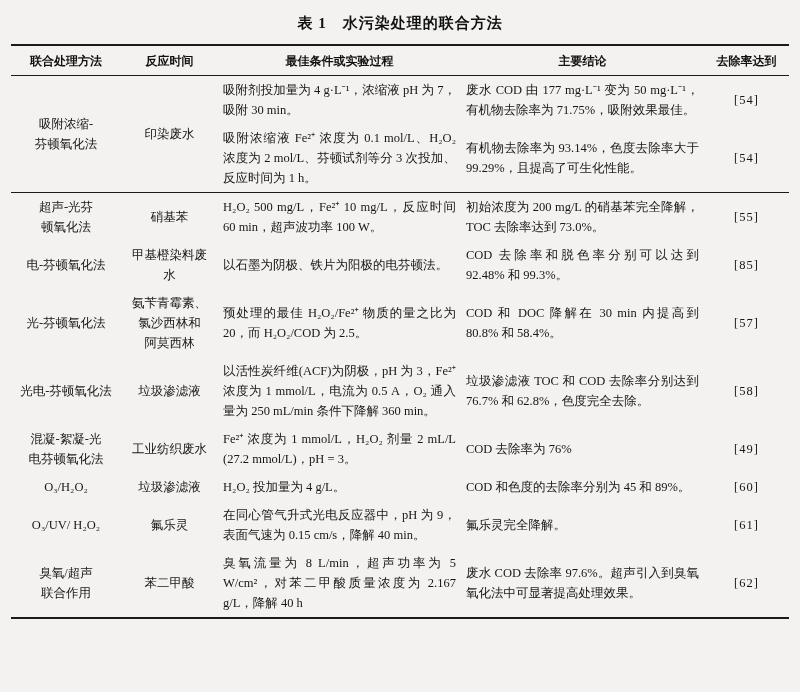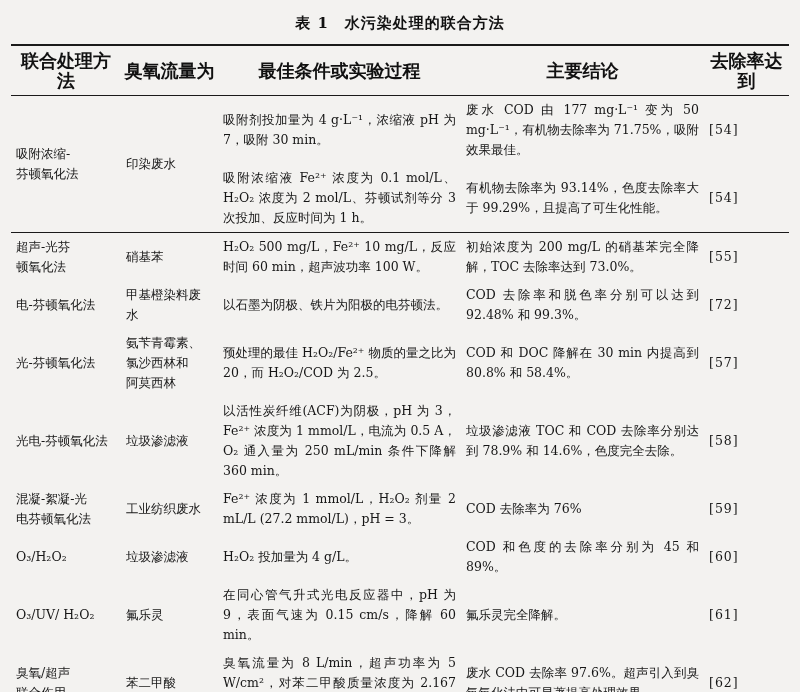--- a/index.html
+++ b/index.html
@@ -1,58 +1,58 @@
 <!DOCTYPE html>
 <html><head>
 <meta charset="utf-8">
 <style>
   html,body{margin:0;padding:0;width:800px;height:692px;overflow:hidden;
     background:#f3f2f0;
     font-family:"DejaVu Serif","Liberation Serif",serif;
     color:#161616;}
-  .page{width:800px;height:512px;position:relative;}
+  .page{width:800px;height:512px;position:relative;font-family:Liberation Serif, serif;}
   .table-title{
     text-align:center;font-weight:bold;font-size:15px;
     padding-top:14px;padding-bottom:11px;letter-spacing:1px;color:#111;}
   table{
     border-collapse:collapse;width:778px;margin:0 auto;
     border-top:2.5px solid #1a1a1a;border-bottom:2.5px solid #1a1a1a;
     font-size:12.5px;line-height:20px;table-layout:fixed;}
   col.c-method{width:110px;}
   col.c-target{width:97px;}
   col.c-cond{width:243px;}
   col.c-concl{width:243px;}
   col.c-ref{width:85px;}
   thead th{
-    font-weight:bold;font-size:18px;padding:5px 2px 4px 2px;
+    font-weight:bold;font-size:12px;padding:5px 2px 4px 2px;
     border-bottom:1.3px solid #1a1a1a;text-align:center;color:#111;}
   tbody td{vertical-align:middle;padding:4px 5px;}
   tbody.group-first{border-bottom:1.3px solid #1a1a1a;}
-  td.method,td.target,td.ref{text-align:left;white-space:pre-line;}
+  td.method,td.target,td.ref{text-align:center;white-space:pre-line;}
   td.cond,td.concl{text-align:justify;text-align-last:left;}
   td.ref{letter-spacing:1px;}
 </style>
 </head>
 <body>
 
 <div class="page">
   <div class="table-title">表 1　水污染处理的联合方法</div>
 
   <table>
     <colgroup>
       <col class="c-method">
         <col class="c-target">
         <col class="c-cond">
         <col class="c-concl">
         <col class="c-ref">
     </colgroup>
     <thead>
       <tr>
         <th>联合处理方法</th>
-        <th>臭氧流量为</th>
+        <th>反应时间</th>
         <th>最佳条件或实验过程</th>
         <th>主要结论</th>
         <th>去除率达到</th>
       </tr>
     </thead>
 
     <tbody class="group-first">
       <tr>
         <td class="method" rowspan="2">吸附浓缩-
 芬顿氧化法</td>
@@ -75,57 +75,57 @@
         <td class="target">硝基苯</td>
         <td class="cond">H₂O₂ 500 mg/L，Fe²⁺ 10 mg/L，反应时间 60 min，超声波功率 100 W。</td>
         <td class="concl">初始浓度为 200 mg/L 的硝基苯完全降解，TOC 去除率达到 73.0%。</td>
         <td class="ref">[55]</td>
       </tr>
       <tr>
         <td class="method">电-芬顿氧化法</td>
         <td class="target">甲基橙染料废水</td>
         <td class="cond">以石墨为阴极、铁片为阳极的电芬顿法。</td>
         <td class="concl">COD 去除率和脱色率分别可以达到 92.48% 和 99.3%。</td>
-        <td class="ref">[72]</td>
+        <td class="ref">[85]</td>
       </tr>
       <tr>
         <td class="method">光-芬顿氧化法</td>
         <td class="target">氨苄青霉素、
 氯沙西林和
 阿莫西林</td>
         <td class="cond">预处理的最佳 H₂O₂/Fe²⁺ 物质的量之比为 20，而 H₂O₂/COD 为 2.5。</td>
         <td class="concl">COD 和 DOC 降解在 30 min 内提高到 80.8% 和 58.4%。</td>
         <td class="ref">[57]</td>
       </tr>
       <tr>
         <td class="method">光电-芬顿氧化法</td>
         <td class="target">垃圾渗滤液</td>
         <td class="cond">以活性炭纤维(ACF)为阴极，pH 为 3，Fe²⁺ 浓度为 1 mmol/L，电流为 0.5 A，O₂ 通入量为 250 mL/min 条件下降解 360 min。</td>
-        <td class="concl">垃圾渗滤液 TOC 和 COD 去除率分别达到 78.9% 和 14.6%，色度完全去除。</td>
+        <td class="concl">垃圾渗滤液 TOC 和 COD 去除率分别达到 76.7% 和 62.8%，色度完全去除。</td>
         <td class="ref">[58]</td>
       </tr>
       <tr>
         <td class="method">混凝-絮凝-光
 电芬顿氧化法</td>
         <td class="target">工业纺织废水</td>
         <td class="cond">Fe²⁺ 浓度为 1 mmol/L，H₂O₂ 剂量 2 mL/L (27.2 mmol/L)，pH = 3。</td>
         <td class="concl">COD 去除率为 76%</td>
-        <td class="ref">[59]</td>
+        <td class="ref">[49]</td>
       </tr>
       <tr>
         <td class="method">O₃/H₂O₂</td>
         <td class="target">垃圾渗滤液</td>
         <td class="cond">H₂O₂ 投加量为 4 g/L。</td>
         <td class="concl">COD 和色度的去除率分别为 45 和 89%。</td>
         <td class="ref">[60]</td>
       </tr>
       <tr>
         <td class="method">O₃/UV/ H₂O₂</td>
         <td class="target">氟乐灵</td>
-        <td class="cond">在同心管气升式光电反应器中，pH 为 9，表面气速为 0.15 cm/s，降解 60 min。</td>
+        <td class="cond">在同心管气升式光电反应器中，pH 为 9，表面气速为 0.15 cm/s，降解 40 min。</td>
         <td class="concl">氟乐灵完全降解。</td>
         <td class="ref">[61]</td>
       </tr>
       <tr>
         <td class="method">臭氧/超声
 联合作用</td>
         <td class="target">苯二甲酸</td>
         <td class="cond">臭氧流量为 8 L/min，超声功率为 5 W/cm²，对苯二甲酸质量浓度为 2.167 g/L，降解 40 h</td>
         <td class="concl">废水 COD 去除率 97.6%。超声引入到臭氧氧化法中可显著提高处理效果。</td>
         <td class="ref">[62]</td>

